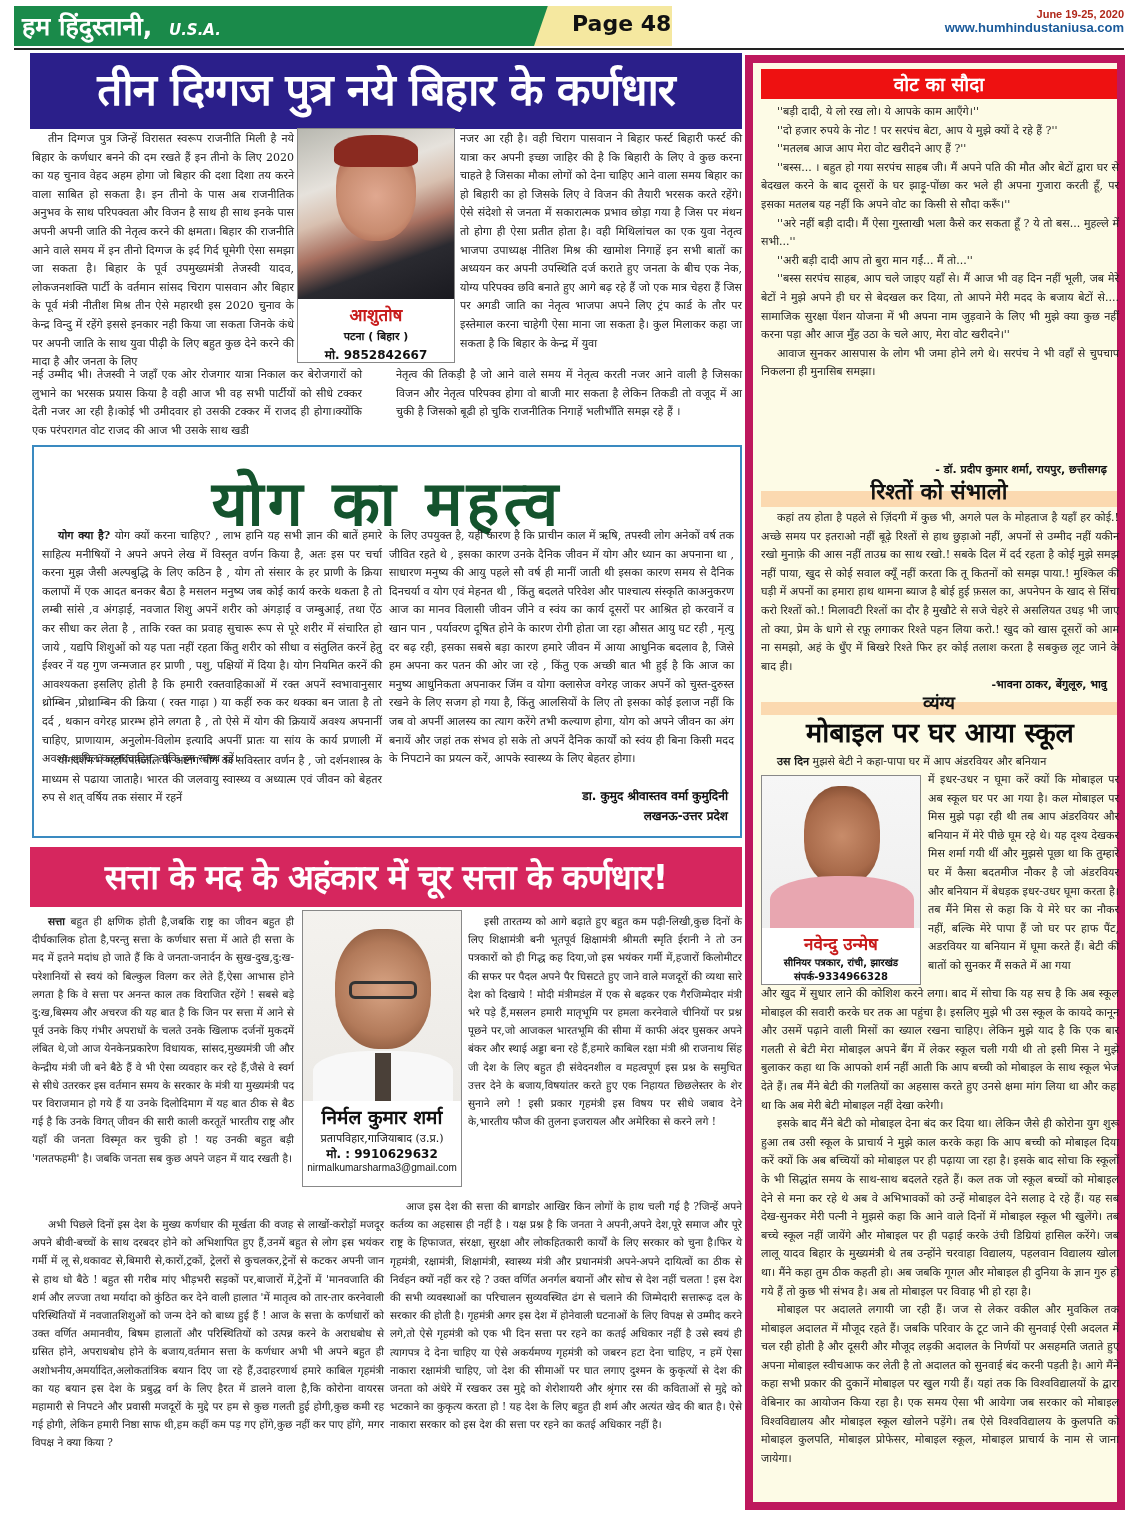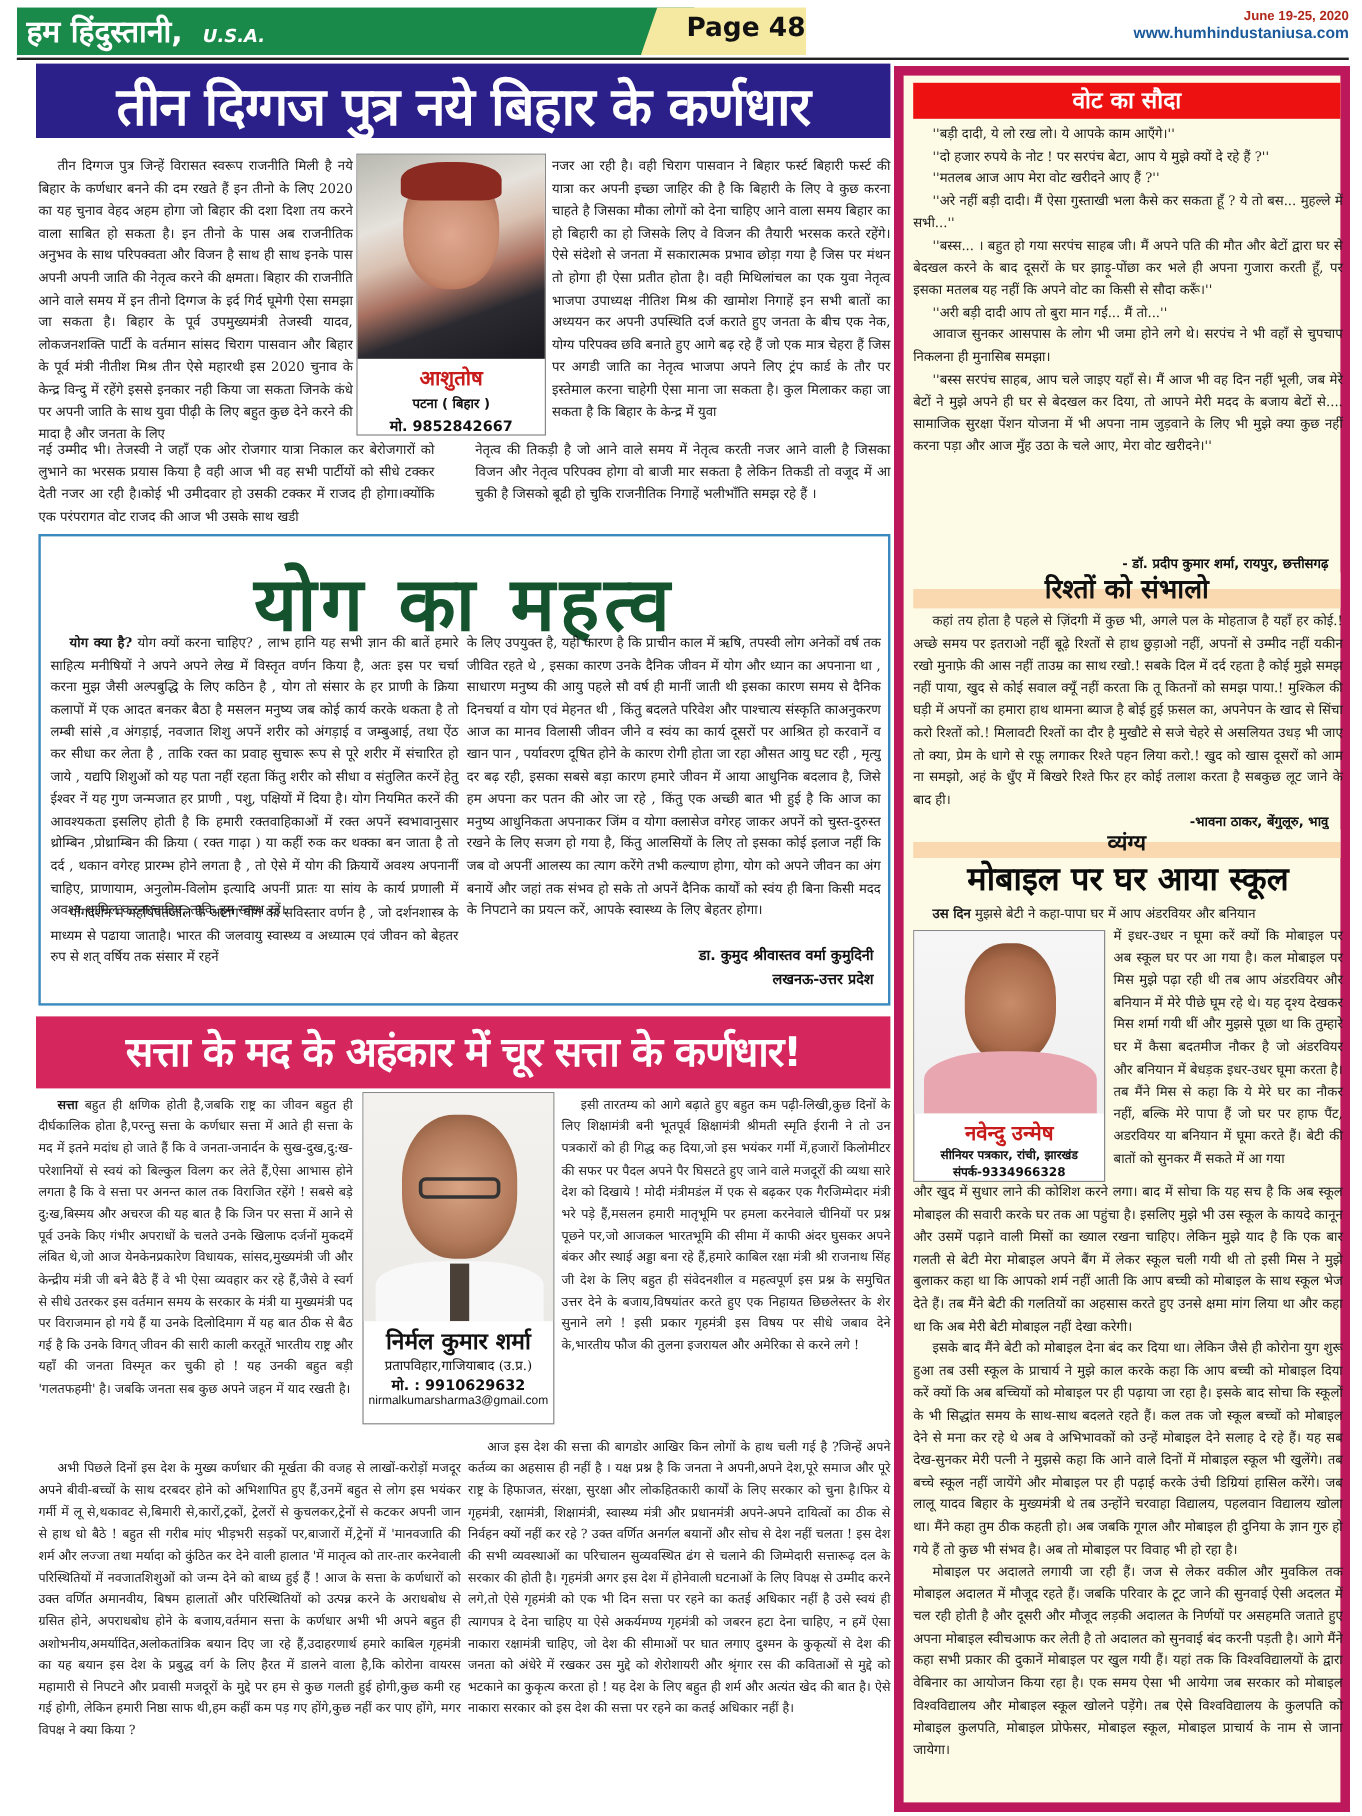--- a/index.html
+++ b/index.html
@@ -16,21 +16,21 @@
   .mast-page { position: absolute; left: 520px; top: 0; width: 138px; height: 40px; background: #f5e8a0;
     clip-path: polygon(10% 0, 100% 0, 100% 100%, 0 100%); }
   .mast-page span { position: absolute; left: 38px; top: 5px; font-family: "DejaVu Sans", sans-serif;
     font-weight: bold; font-size: 22px; color: #111; }
   .mast-date { position: absolute; right: 0; top: 2px; text-align: right; font-family: "Liberation Sans", sans-serif; }
   .mast-date .date { color: #b0281a; font-weight: bold; font-size: 11px; display: block; }
   .mast-date .url { color: #1a5a9a; font-size: 13px; font-weight: bold; display: block; }
   .mast-rule { position: absolute; left: 14px; top: 48px; width: 1110px; height: 2px; background: #222; }
 
   
-  .headline-blue { position: absolute; left: 30px; top: 53px; width: 712px; height: 62px; background: #2b1f8a;
+  .headline-blue { position: absolute; left: 30px; top: 53px; width: 712px; height: 76px; background: #2b1f8a;
     color: #fff; font-family: "DejaVu Sans", sans-serif; font-weight: bold; font-size: 44px; text-align: center;
     line-height: 74px; white-space: nowrap; letter-spacing: -1px; }
   .col-text { position: absolute; font-size: 11px; line-height: 18.6px; text-align: justify; text-indent: 16px; color: #1a1a1a; }
   .photo-box { position: absolute; border: 1px solid #888; background: #fff; text-align: center; }
   .photo { width: 100%; position: relative; overflow: hidden; }
   .byname-red { color: #c81c1c; font-weight: bold; font-family: "DejaVu Sans", sans-serif; }
   .bysub { font-weight: bold; font-family: "DejaVu Sans", sans-serif; color: #111; }
 
   
   .yoga-box { position: absolute; left: 32px; top: 445px; width: 710px; height: 393px; border: 2px solid #3a8ac0; background: #fff; }
@@ -130,25 +130,25 @@
 
 <div class="col-text" style="left:468px; top:912px; width:274px; font-size:10.5px; line-height:18.2px;">इसी तारतम्य को आगे बढ़ाते हुए बहुत कम पढ़ी-लिखी,कुछ दिनों के लिए शिक्षामंत्री बनी भूतपूर्व क्षिक्षामंत्री श्रीमती स्मृति ईरानी ने तो उन पत्रकारों को ही गिद्ध कह दिया,जो इस भयंकर गर्मी में,हजारों किलोमीटर की सफर पर पैदल अपने पैर घिसटते हुए जाने वाले मजदूरों की व्यथा सारे देश को दिखाये ! मोदी मंत्रीमडंल में एक से बढ़कर एक गैरजिम्मेदार मंत्री भरे पड़े हैं,मसलन हमारी मातृभूमि पर हमला करनेवाले चीनियों पर प्रश्न पूछने पर,जो आजकल भारतभूमि की सीमा में काफी अंदर घुसकर अपने बंकर और स्थाई अड्डा बना रहे हैं,हमारे काबिल रक्षा मंत्री श्री राजनाथ सिंह जी देश के लिए बहुत ही संवेदनशील व महत्वपूर्ण इस प्रश्न के समुचित उत्तर देने के बजाय,विषयांतर करते हुए एक निहायत छिछलेस्तर के शेर सुनाने लगे ! इसी प्रकार गृहमंत्री इस विषय पर सीधे जबाव देने के,भारतीय फौज की तुलना इजरायल और अमेरिका से करने लगे !</div>
 <div class="col-text" style="left:390px; top:1197px; width:352px; font-size:10.5px; line-height:18.2px;">आज इस देश की सत्ता की बागडोर आखिर किन लोगों के हाथ चली गई है ?जिन्हें अपने कर्तव्य का अहसास ही नहीं है । यक्ष प्रश्न है कि जनता ने अपनी,अपने देश,पूरे समाज और पूरे राष्ट्र के हिफाजत, संरक्षा, सुरक्षा और लोकहितकारी कार्यों के लिए सरकार को चुना है।फिर ये गृहमंत्री, रक्षामंत्री, शिक्षामंत्री, स्वास्थ्य मंत्री और प्रधानमंत्री अपने-अपने दायित्वों का ठीक से निर्वहन क्यों नहीं कर रहे ? उक्त वर्णित अनर्गल बयानों और सोच से देश नहीं चलता ! इस देश की सभी व्यवस्थाओं का परिचालन सुव्यवस्थित ढंग से चलाने की जिम्मेदारी सत्तारूढ़ दल के सरकार की होती है। गृहमंत्री अगर इस देश में होनेवाली घटनाओं के लिए विपक्ष से उम्मीद करने लगे,तो ऐसे गृहमंत्री को एक भी दिन सत्ता पर रहने का कतई अधिकार नहीं है उसे स्वयं ही त्यागपत्र दे देना चाहिए या ऐसे अकर्यमण्य गृहमंत्री को जबरन हटा देना चाहिए, न हमें ऐसा नाकारा रक्षामंत्री चाहिए, जो देश की सीमाओं पर घात लगाए दुश्मन के कुकृत्यों से देश की जनता को अंधेरे में रखकर उस मुद्दे को शेरोशायरी और श्रृंगार रस की कविताओं से मुद्दे को भटकाने का कुकृत्य करता हो ! यह देश के लिए बहुत ही शर्म और अत्यंत खेद की बात है। ऐसे नाकारा सरकार को इस देश की सत्ता पर रहने का कतई अधिकार नहीं है।</div>
 
 <div class="sidebar">
   <div class="sb-head-red">वोट का सौदा</div>
   <div class="sb-text" style="top:40px;">
     <p>''बड़ी दादी, ये लो रख लो। ये आपके काम आएँगे।''</p>
     <p>''दो हजार रुपये के नोट ! पर सरपंच बेटा, आप ये मुझे क्यों दे रहे हैं ?''</p>
     <p>''मतलब आज आप मेरा वोट खरीदने आए हैं ?''</p>
+    <p>''बस्स... । बहुत हो गया सरपंच साहब जी। मैं अपने पति की मौत और बेटों द्वारा घर से बेदखल करने के बाद दूसरों के घर झाड़ू-पोंछा कर भले ही अपना गुजारा करती हूँ, पर इसका मतलब यह नहीं कि अपने वोट का किसी से सौदा करूँ।''</p>
     <p>''अरे नहीं बड़ी दादी। मैं ऐसा गुस्ताखी भला कैसे कर सकता हूँ ? ये तो बस... मुहल्ले में सभी...''</p>
-    <p>''बस्स... । बहुत हो गया सरपंच साहब जी। मैं अपने पति की मौत और बेटों द्वारा घर से बेदखल करने के बाद दूसरों के घर झाड़ू-पोंछा कर भले ही अपना गुजारा करती हूँ, पर इसका मतलब यह नहीं कि अपने वोट का किसी से सौदा करूँ।''</p>
     <p>''अरी बड़ी दादी आप तो बुरा मान गईं... मैं तो...''</p>
+    <p>''बस्स सरपंच साहब, आप चले जाइए यहाँ से। मैं आज भी वह दिन नहीं भूली, जब मेरे बेटों ने मुझे अपने ही घर से बेदखल कर दिया, तो आपने मेरी मदद के बजाय बेटों से.... सामाजिक सुरक्षा पेंशन योजना में भी अपना नाम जुड़वाने के लिए भी मुझे क्या कुछ नहीं करना पड़ा और आज मुँह उठा के चले आए, मेरा वोट खरीदने।''</p>
     <p>आवाज सुनकर आसपास के लोग भी जमा होने लगे थे। सरपंच ने भी वहाँ से चुपचाप निकलना ही मुनासिब समझा।</p>
-    <p>''बस्स सरपंच साहब, आप चले जाइए यहाँ से। मैं आज भी वह दिन नहीं भूली, जब मेरे बेटों ने मुझे अपने ही घर से बेदखल कर दिया, तो आपने मेरी मदद के बजाय बेटों से.... सामाजिक सुरक्षा पेंशन योजना में भी अपना नाम जुड़वाने के लिए भी मुझे क्या कुछ नहीं करना पड़ा और आज मुँह उठा के चले आए, मेरा वोट खरीदने।''</p>
   </div>
   <div class="sb-credit" style="top:398px;">- डॉ. प्रदीप कुमार शर्मा, रायपुर, छत्तीसगढ़</div>
 
   <div class="sb-band" style="top:414px; height:30px; font-size:22px; line-height:30px;">रिश्तों को संभालो</div>
   <div class="sb-text" style="top:446px;">
     <p>कहां तय होता है पहले से ज़िंदगी में कुछ भी, अगले पल के मोहताज है यहाँ हर कोई.! अच्छे समय पर इतराओ नहीं बूढ़े रिश्तों से हाथ छुड़ाओ नहीं, अपनों से उम्मीद नहीं यकीन रखो मुनाफ़े की आस नहीं ताउम्र का साथ रखो.! सबके दिल में दर्द रहता है कोई मुझे समझ नहीं पाया, खुद से कोई सवाल क्यूँ नहीं करता कि तू कितनों को समझ पाया.! मुश्किल की घड़ी में अपनों का हमारा हाथ थामना ब्याज है बोई हुई फ़सल का, अपनेपन के खाद से सिंचा करो रिश्तों को.! मिलावटी रिश्तों का दौर है मुखौटे से सजे चेहरे से असलियत उधड़ भी जाए तो क्या, प्रेम के धागे से रफ़ू लगाकर रिश्ते पहन लिया करो.! खुद को खास दूसरों को आम ना समझो, अहं के धुँए में बिखरे रिश्ते फिर हर कोई तलाश करता है सबकुछ लूट जाने के बाद ही।</p>
   </div>
   <div class="sb-credit" style="top:613px;">-भावना ठाकर, बेंगुलूरु, भावु</div>
 
   <div class="sb-band" style="top:628px; height:24px; font-size:18px; line-height:24px;">व्यंग्य</div>

